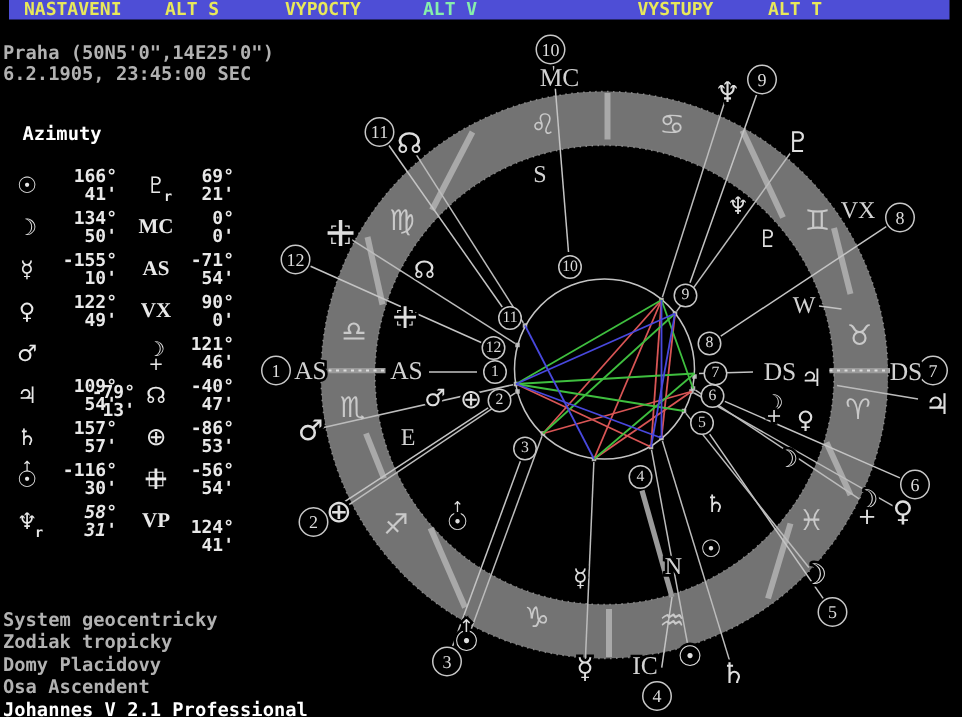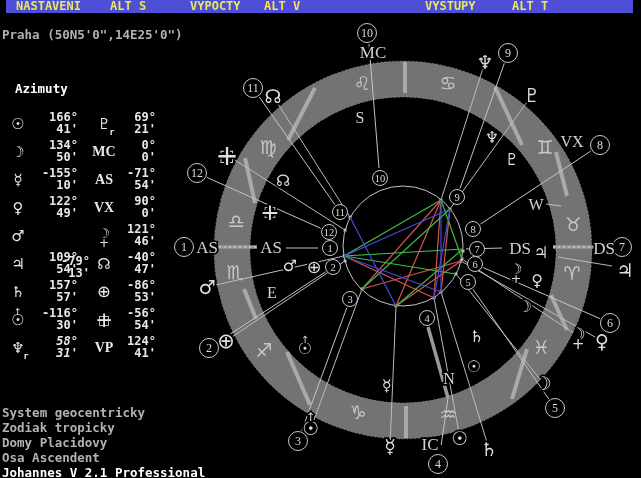--- a/index.html
+++ b/index.html
@@ -20,25 +20,26 @@
   .tv{position:absolute;text-align:right;color:#e8e8e8;font-weight:bold;font-size:12px;line-height:12px;white-space:pre;}
 </style>
 </head>
 <body>
 
 <div id="screen">
   <div class="menubar" id="menubar" style="left: 6px; width: 627px; background: rgb(78, 78, 214);">
       <span class="menu-item" style="left: 10px; color: rgb(232, 232, 90);">NASTAVENI</span>
       <span class="menu-item" style="left: 104px; color: rgb(232, 232, 90);">ALT S</span>
       <span class="menu-item" style="left: 184px; color: rgb(232, 232, 90);">VYPOCTY</span>
-      <span class="menu-item" style="left: 258px; color: #fde047;">ALT V</span>
+      <span class="menu-item" style="left: 276px; color: #86efac;">ALT V</span>
       <span class="menu-item" style="left: 419px; color: rgb(232, 232, 90);">VYSTUPY</span>
       <span class="menu-item" style="left: 506px; color: rgb(232, 232, 90);">ALT T</span>
     </div>
   <div class="dos dim" style="left:2px;top:28px;">Praha (50N5'0",14E25'0")</div>
+  <div class="dos dim" style="left:2px;top:42px;">6.2.1905, 23:45:00 SEC</div>
   <div class="dos bright" style="left:2px;top:82px;margin-left:13px;">Azimuty</div>
   <div id="aztable">
       <div class="trow" style="top: 110px;">
         <div class="tg" style="left: 6px;">
           <span class="pg" style="font-size: 15px; transform: translate(calc(-50% + 0px), calc(-50% + 0px));">☉</span>
         </div>
         <div class="tv" style="left: 28px; width: 50px; top: 1px;">166°
 41'</div>
         <div class="tg" style="left: 92px;">
           <span class="pg" style="font-size: 15px; transform: translate(calc(-50% + 0px), calc(-50% + 0px));">♇</span>
@@ -137,21 +138,21 @@
       <div class="trow" style="top: 334px;">
         <div class="tg" style="left: 6px;">
           <span class="pg" style="font-size: 15px; transform: translate(calc(-50% + 0px), calc(-50% + 0px));">♆</span>
           <span class="retro">r</span>
         </div>
         <div class="tv" style="left: 28px; width: 50px; top: 1px; font-style: italic;">58°
 31'</div>
         <div class="tg" style="left: 92px;">
           <span class="tserif">VP</span>
         </div>
-        <div class="tv" style="left: 118px; width: 38px; top: 1px;">124°
+        <div class="tv" style="left: 118px; width: 38px; top: 11px;">124°
 41'</div>
       </div>
     </div>
   <svg id="chart" width="641" height="478" style="position:absolute;left:0;top:0;">
       <circle cx="403" cy="250" r="171" fill="none" stroke="#737373" stroke-width="36"></circle>
       <circle cx="403" cy="250" r="189" fill="none" stroke="#9e9e9e" stroke-width="1" stroke-dasharray="1 3" opacity="0.8"></circle>
       <circle cx="403" cy="250" r="153" fill="none" stroke="#9e9e9e" stroke-width="1" stroke-dasharray="1 3" opacity="0.8"></circle>
       <line x1="405" y1="62" x2="405" y2="93" stroke="#a9a9a9" stroke-width="4"></line>
       <line x1="315" y1="88" x2="288" y2="140" stroke="#a9a9a9" stroke-width="4"></line>
       <line x1="245" y1="158" x2="255" y2="203" stroke="#a9a9a9" stroke-width="4"></line>

